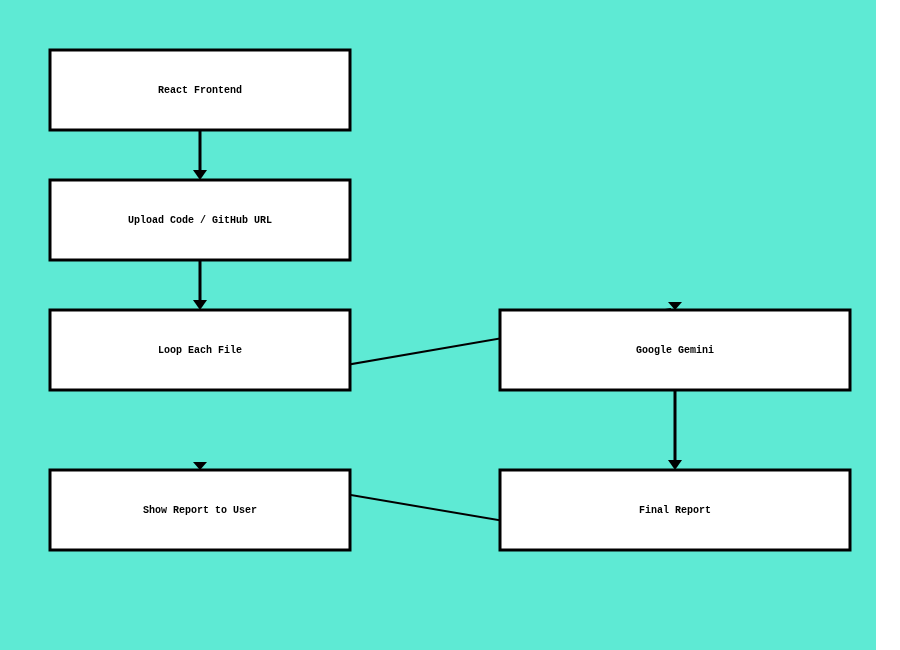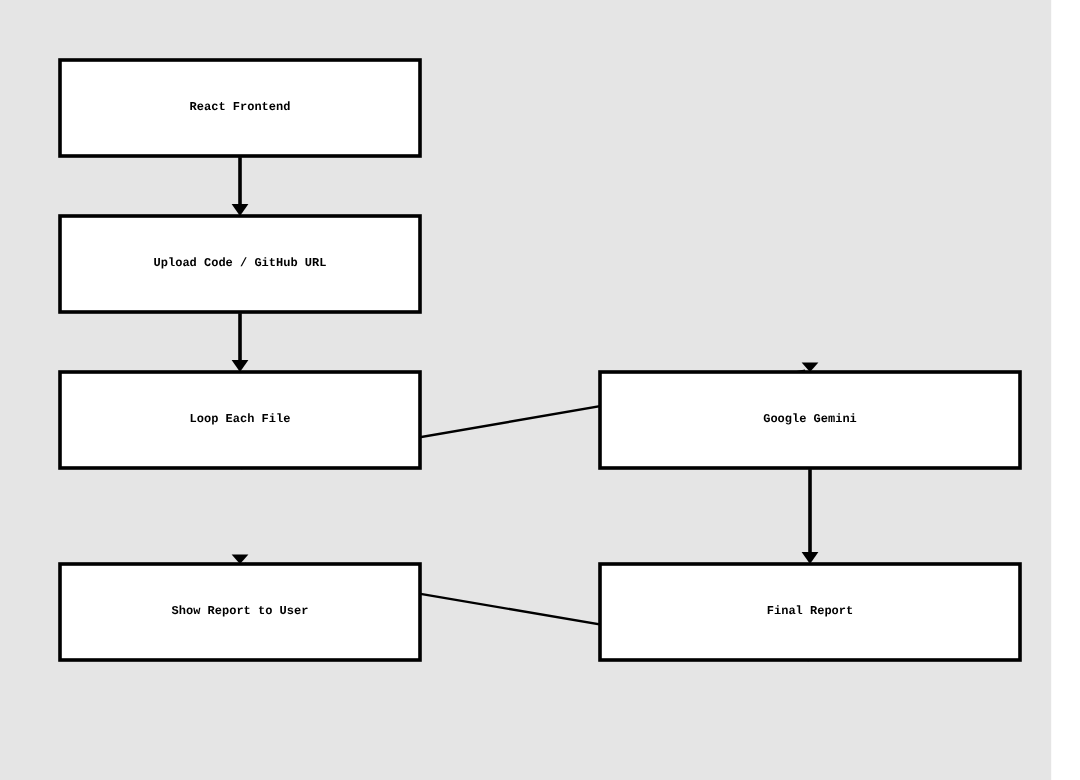--- a/index.html
+++ b/index.html
@@ -4,21 +4,21 @@
 <style>
   html, body {
     margin: 0;
     padding: 0;
     background: #ffffff;
   }
   #canvas {
     position: relative;
     width: 876px;
     height: 650px;
-    background: #e5e5e5;
+    background: #5eead4;
     overflow: hidden;
   }
   svg text {
     font-family: "Liberation Mono", "DejaVu Sans Mono", monospace;
     font-weight: bold;
     font-size: 10px;
     fill: #000000;
   }
 </style>
 </head>

